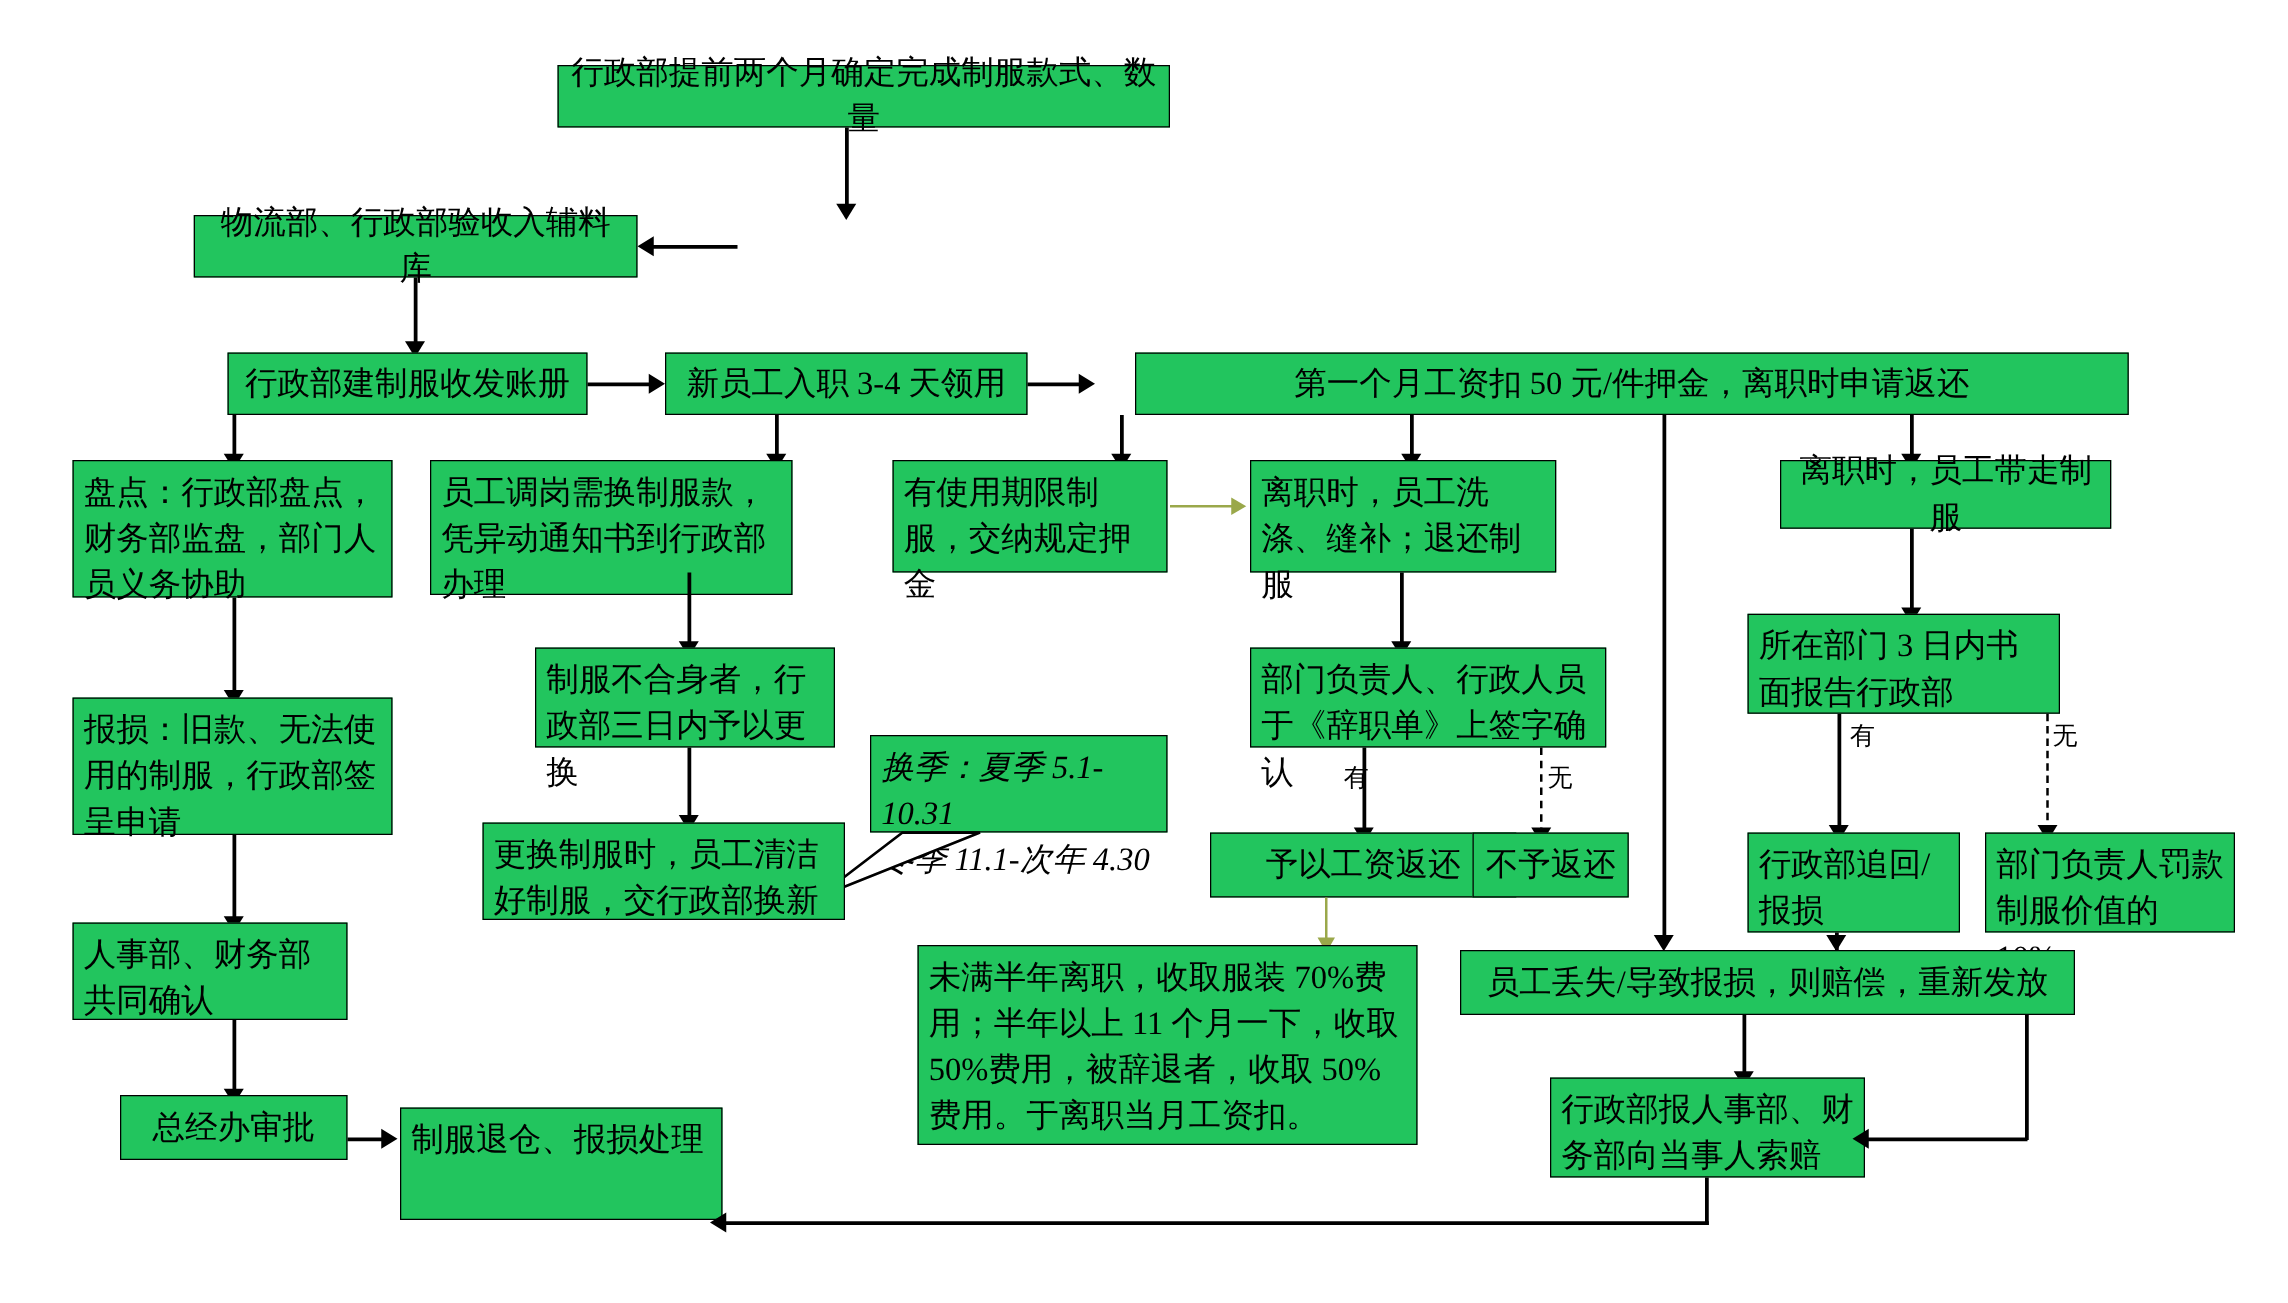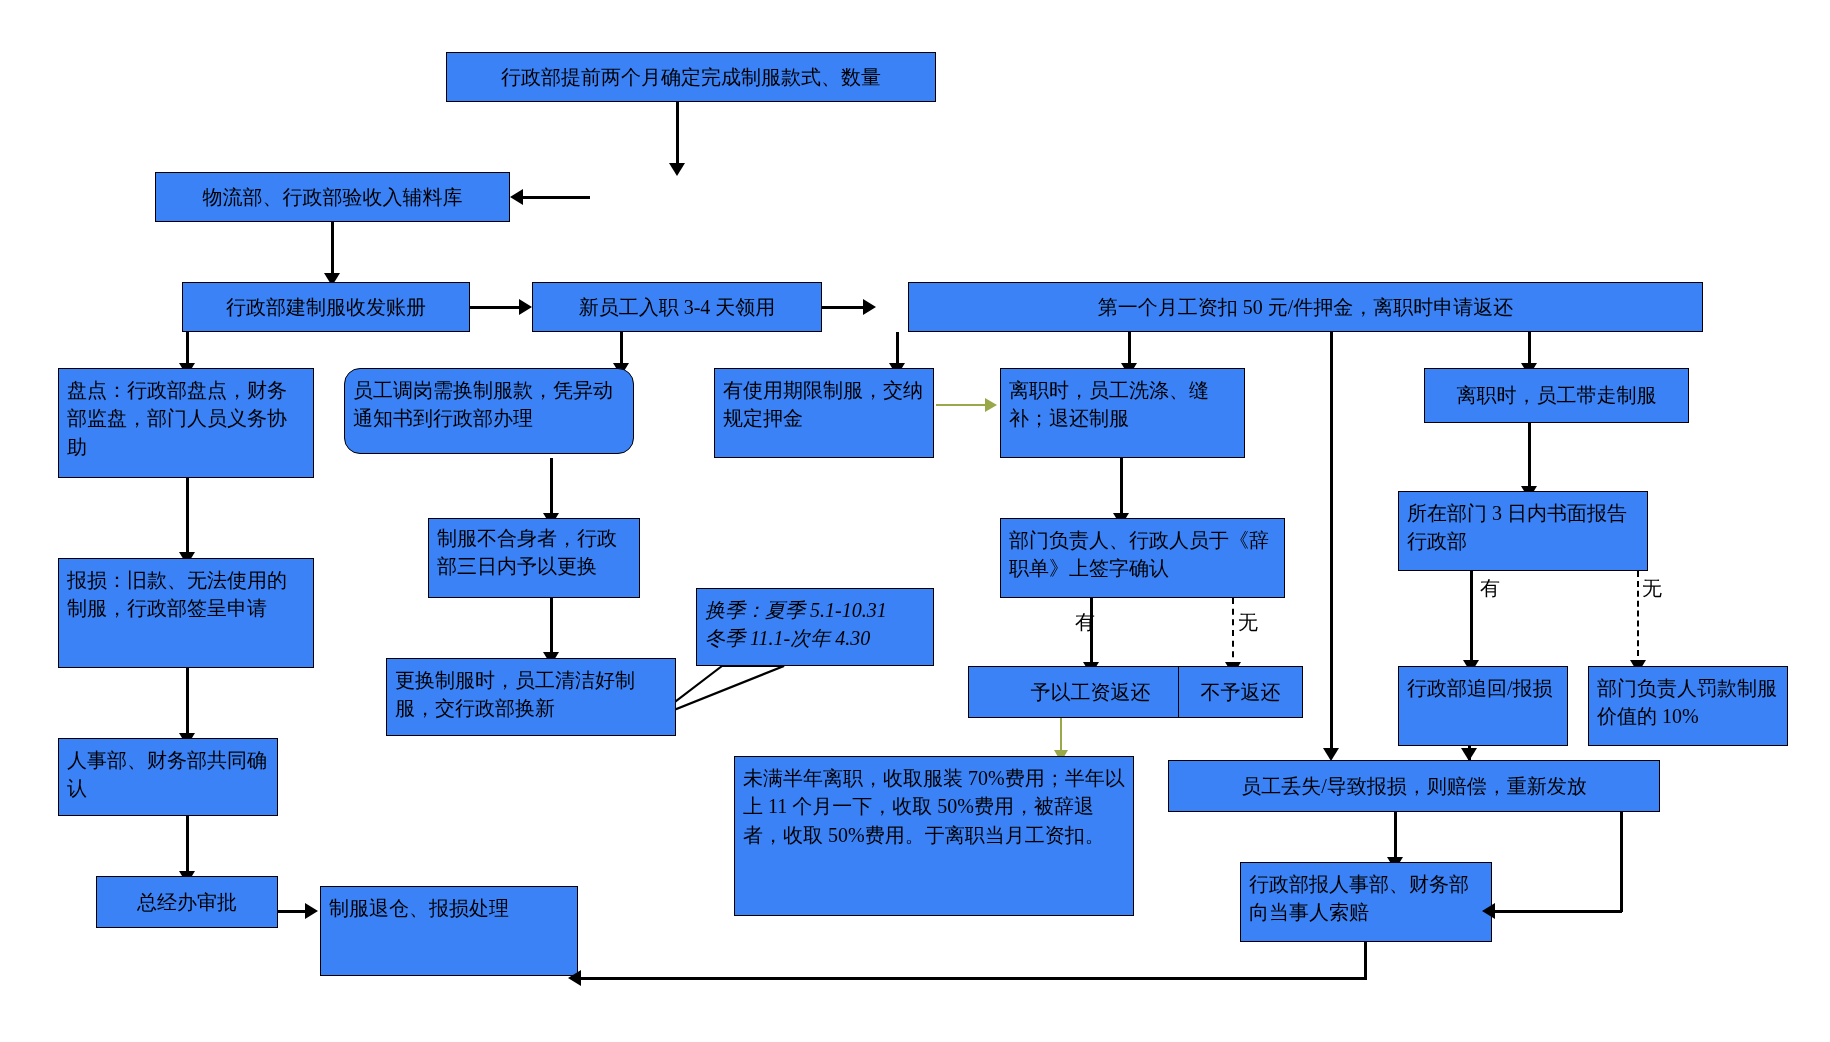--- a/index.html
+++ b/index.html
@@ -12,23 +12,23 @@
     width: 1830px;
     height: 1042px;
     background: #ffffff;
     font-family: "Liberation Serif", "DejaVu Serif", serif;
     overflow: hidden;
   }
   .box {
     position: absolute;
     box-sizing: border-box;
     border: 1.6px solid #000000;
-    background: #3b82f6;
+    background: #22c55e;
     color: #000000;
-    font-size: 20px;
+    font-size: 26px;
     line-height: 1.42;
     display: flex;
     align-items: center;
     padding: 4px 8px;
     white-space: pre-line;
   }
   .box.center { justify-content: center; text-align: center; }
   .box.left   { justify-content: flex-start; text-align: left; }
   .box.top    { align-items: flex-start; padding-top: 7px; }
   .label {
@@ -133,21 +133,21 @@
   <div class="arrow down" style="left:1121px; top:363px;"></div>
 
   <div class="vline" style="left:1330px; top:332px; height:420px;"></div>
   <div class="arrow down" style="left:1323px; top:748px;"></div>
 
   <div class="vline" style="left:1528px; top:332px; height:38px;"></div>
   <div class="arrow down" style="left:1521px; top:363px;"></div>
 
   <div class="box left top" style="left:58px; top:368px; width:256px; height:110px;">盘点：行政部盘点，财务部监盘，部门人员义务协助</div>
 
-  <div class="box left top" style="left:344px; top:368px; width:290px; height:86px;border-radius:16px;">员工调岗需换制服款，凭异动通知书到行政部办理</div>
+  <div class="box left top" style="left:344px; top:368px; width:290px; height:108px;">员工调岗需换制服款，凭异动通知书到行政部办理</div>
 
   <div class="box left top" style="left:714px; top:368px; width:220px; height:90px;">有使用期限制服，交纳规定押金</div>
 
   <div class="box left top" style="left:1000px; top:368px; width:245px; height:90px;">离职时，员工洗涤、缝补；退还制服</div>
 
   <div class="box center" style="left:1424px; top:368px; width:265px; height:55px;">离职时，员工带走制服</div>
 
   <div class="olive-line olive-h" style="left:936px; top:404px; width:52px;"></div>
   <div class="arrow olive-right" style="left:985px; top:398px;"></div>
 
@@ -156,21 +156,21 @@
 
   <div class="vline" style="left:550px; top:458px; height:60px;"></div>
   <div class="arrow down" style="left:543px; top:513px;"></div>
 
   <div class="vline" style="left:1120px; top:458px; height:60px;"></div>
   <div class="arrow down" style="left:1113px; top:513px;"></div>
 
   <div class="vline" style="left:1528px; top:423px; height:68px;"></div>
   <div class="arrow down" style="left:1521px; top:486px;"></div>
 
-  <div class="box left top" style="left:428px; top:518px; width:212px; height:80px;font-family:Liberation Mono, monospace;">制服不合身者，行政部三日内予以更换</div>
+  <div class="box left top" style="left:428px; top:518px; width:240px; height:80px;">制服不合身者，行政部三日内予以更换</div>
 
   <div class="box left top" style="left:1000px; top:518px; width:285px; height:80px;">部门负责人、行政人员于《辞职单》上签字确认</div>
 
   <div class="box left top" style="left:1398px; top:491px; width:250px; height:80px;">所在部门 3 日内书面报告行政部</div>
 
   <div class="box left top" style="left:58px; top:558px; width:256px; height:110px;">报损：旧款、无法使用的制服，行政部签呈申请</div>
 
   <div class="vline" style="left:1090px; top:598px; height:70px;"></div>
   <div class="arrow down" style="left:1083px; top:662px;"></div>
   <div class="label" style="left:1075px; top:609px;">有</div>

